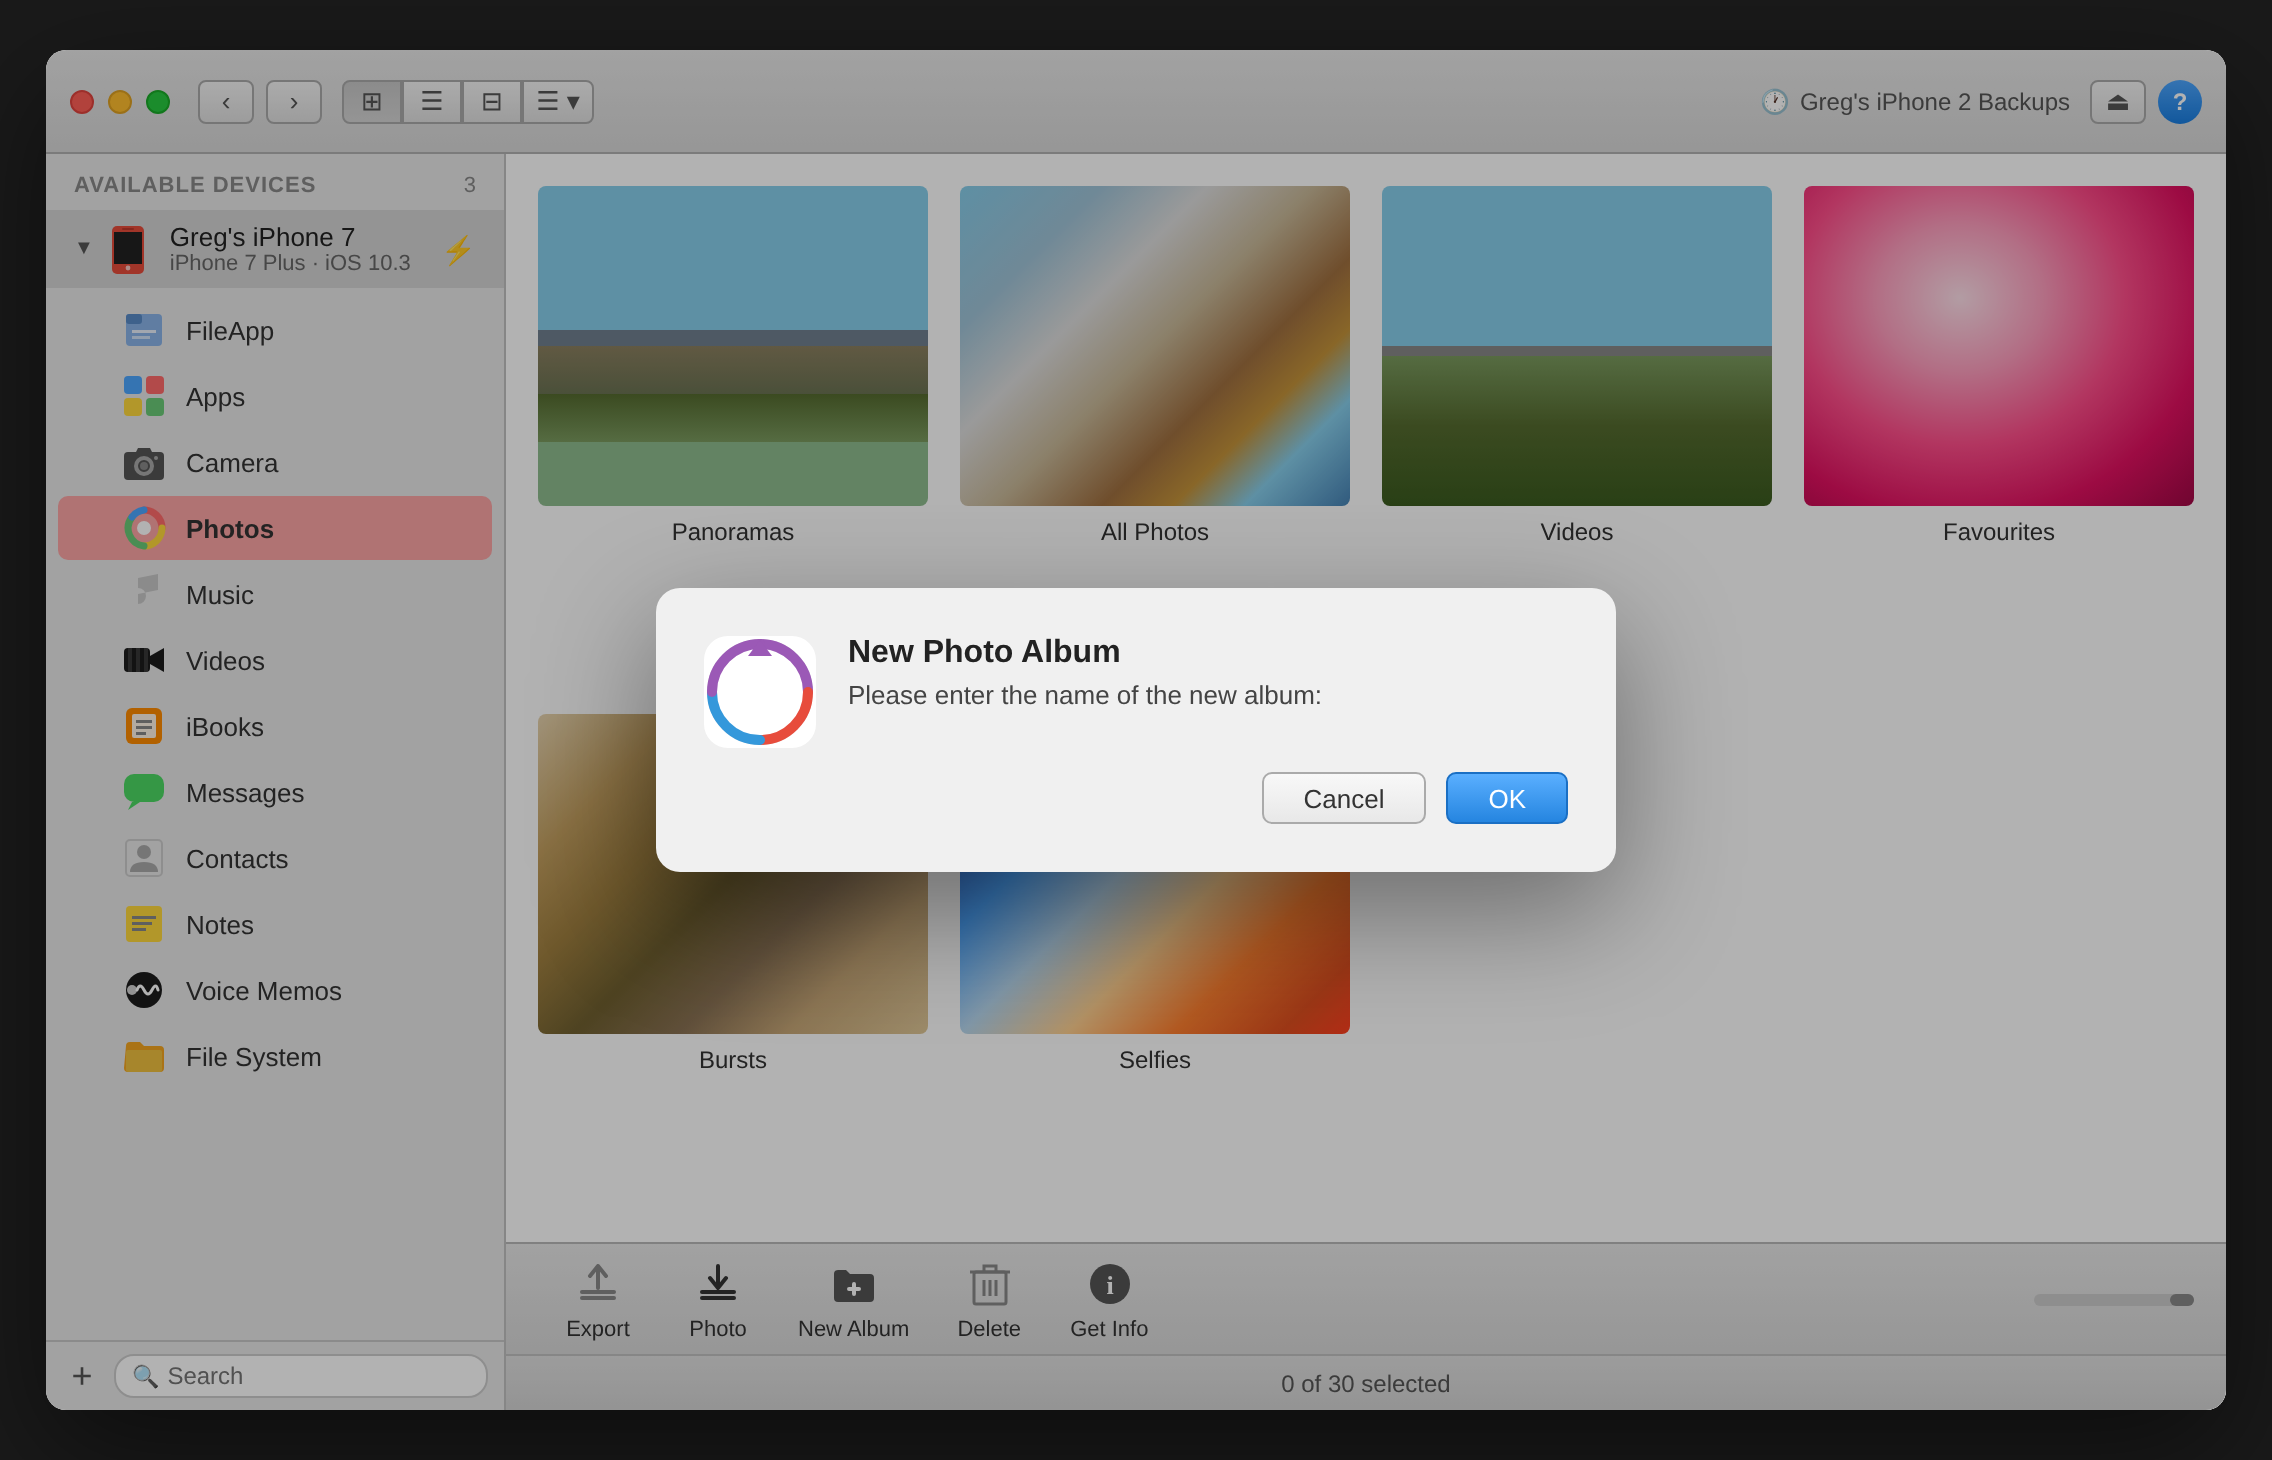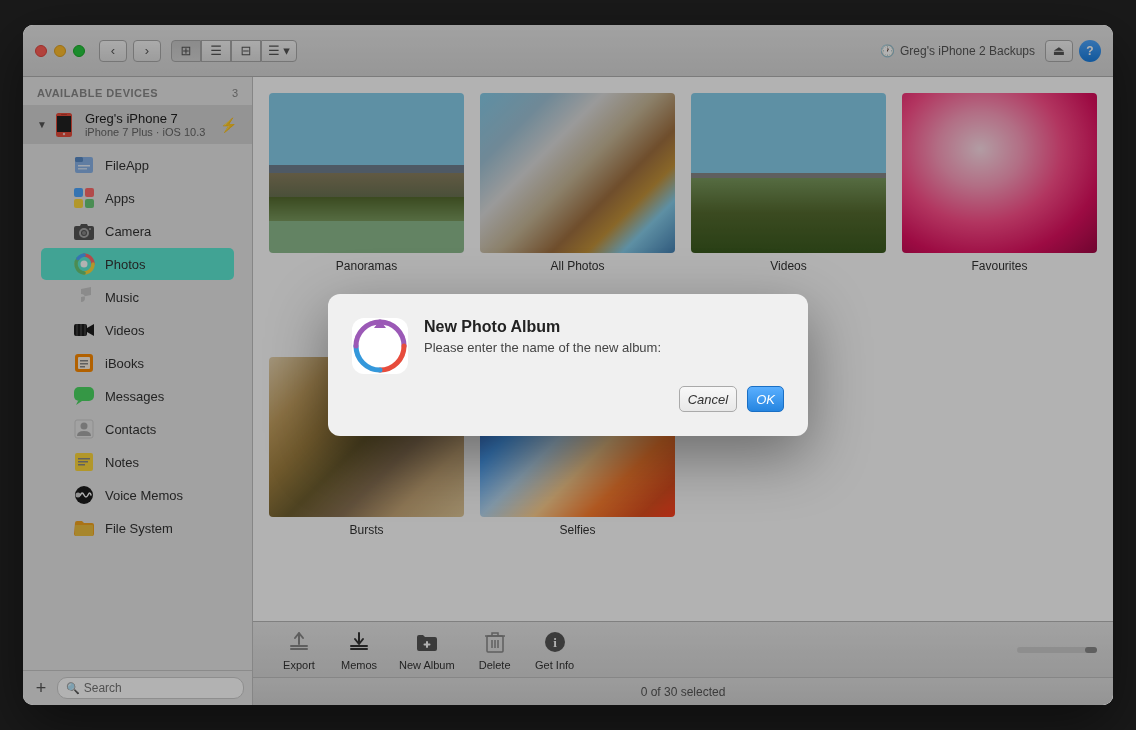--- a/index.html
+++ b/index.html
@@ -168,30 +168,30 @@
     .device-icon {
       width: 26px;
       height: 26px;
       margin-right: 8px;
       flex-shrink: 0;
     }
     .device-info { flex: 1; }
     .device-name { font-size: 13px; font-weight: 500; color: #222; }
     .device-sub { font-size: 11px; color: #666; }
     .device-usb { font-size: 14px; color: #666; margin-left: 4px; }
-    .sidebar-items { flex: 1; overflow-y: auto; padding: 4px 12px; }
+    .sidebar-items { flex: 1; overflow-y: auto; padding: 4px 0; }
     .sidebar-item {
       display: flex;
       align-items: center;
       padding: 5px 14px 5px 32px;
       cursor: pointer;
       border-radius: 5px;
       margin: 1px 6px;
     }
-    .sidebar-item.active { background: #5eead4; }
+    .sidebar-item.active { background: #fca5a5; font-weight: bold; }
     .sidebar-item-icon {
       width: 22px;
       height: 22px;
       margin-right: 10px;
       flex-shrink: 0;
       display: flex;
       align-items: center;
       justify-content: center;
       font-size: 18px;
     }
@@ -370,26 +370,25 @@
       width: calc(100% - 72px);
     }
     .modal-buttons {
       display: flex;
       justify-content: flex-end;
       gap: 10px;
       margin-left: 72px;
     }
     .modal-btn {
       height: 26px;
-      padding: 0 8px;
+      padding: 0 20px;
       border-radius: 5px;
       font-size: 13px;
       cursor: pointer;
       border: 1px solid #aaa;
-      font-style: italic;
     }
     .modal-btn.cancel {
       background: linear-gradient(to bottom, #f8f8f8, #e8e8e8);
       color: #333;
     }
     .modal-btn.ok {
       background: linear-gradient(to bottom, #5aafff, #2585e0);
       color: white;
       border: 1px solid #1a6fc4;
     }
@@ -684,21 +683,21 @@
         </div>
 
         <div class="toolbar-btn">
           <div class="toolbar-btn-icon">
             <svg width="24" height="24" viewBox="0 0 24 24">
                 <rect x="3" y="15" width="18" height="2" fill="#333" rx="1"></rect>
                 <rect x="3" y="18" width="18" height="2" fill="#333" rx="1"></rect>
                 <path d="M12 13 L12 3 M8 9 L12 14 L16 9" stroke="#333" stroke-width="2" fill="none" stroke-linecap="round" stroke-linejoin="round"></path>
               </svg>
           </div>
-          <span class="toolbar-btn-label">Memos</span>
+          <span class="toolbar-btn-label">Photo</span>
         </div>
 
         <div class="toolbar-btn">
           <div class="toolbar-btn-icon">
             <svg width="24" height="24" viewBox="0 0 24 24">
                 <path d="M2 7 Q2 5 4 5 L8 5 L10 7 L20 7 Q22 7 22 9 L22 19 Q22 21 20 21 L4 21 Q2 21 2 19 Z" fill="#555"></path>
                 <path d="M12 12 L12 17 M9.5 14.5 L14.5 14.5" stroke="white" stroke-width="2" stroke-linecap="round"></path>
               </svg>
           </div>
           <span class="toolbar-btn-label">New Album</span>

